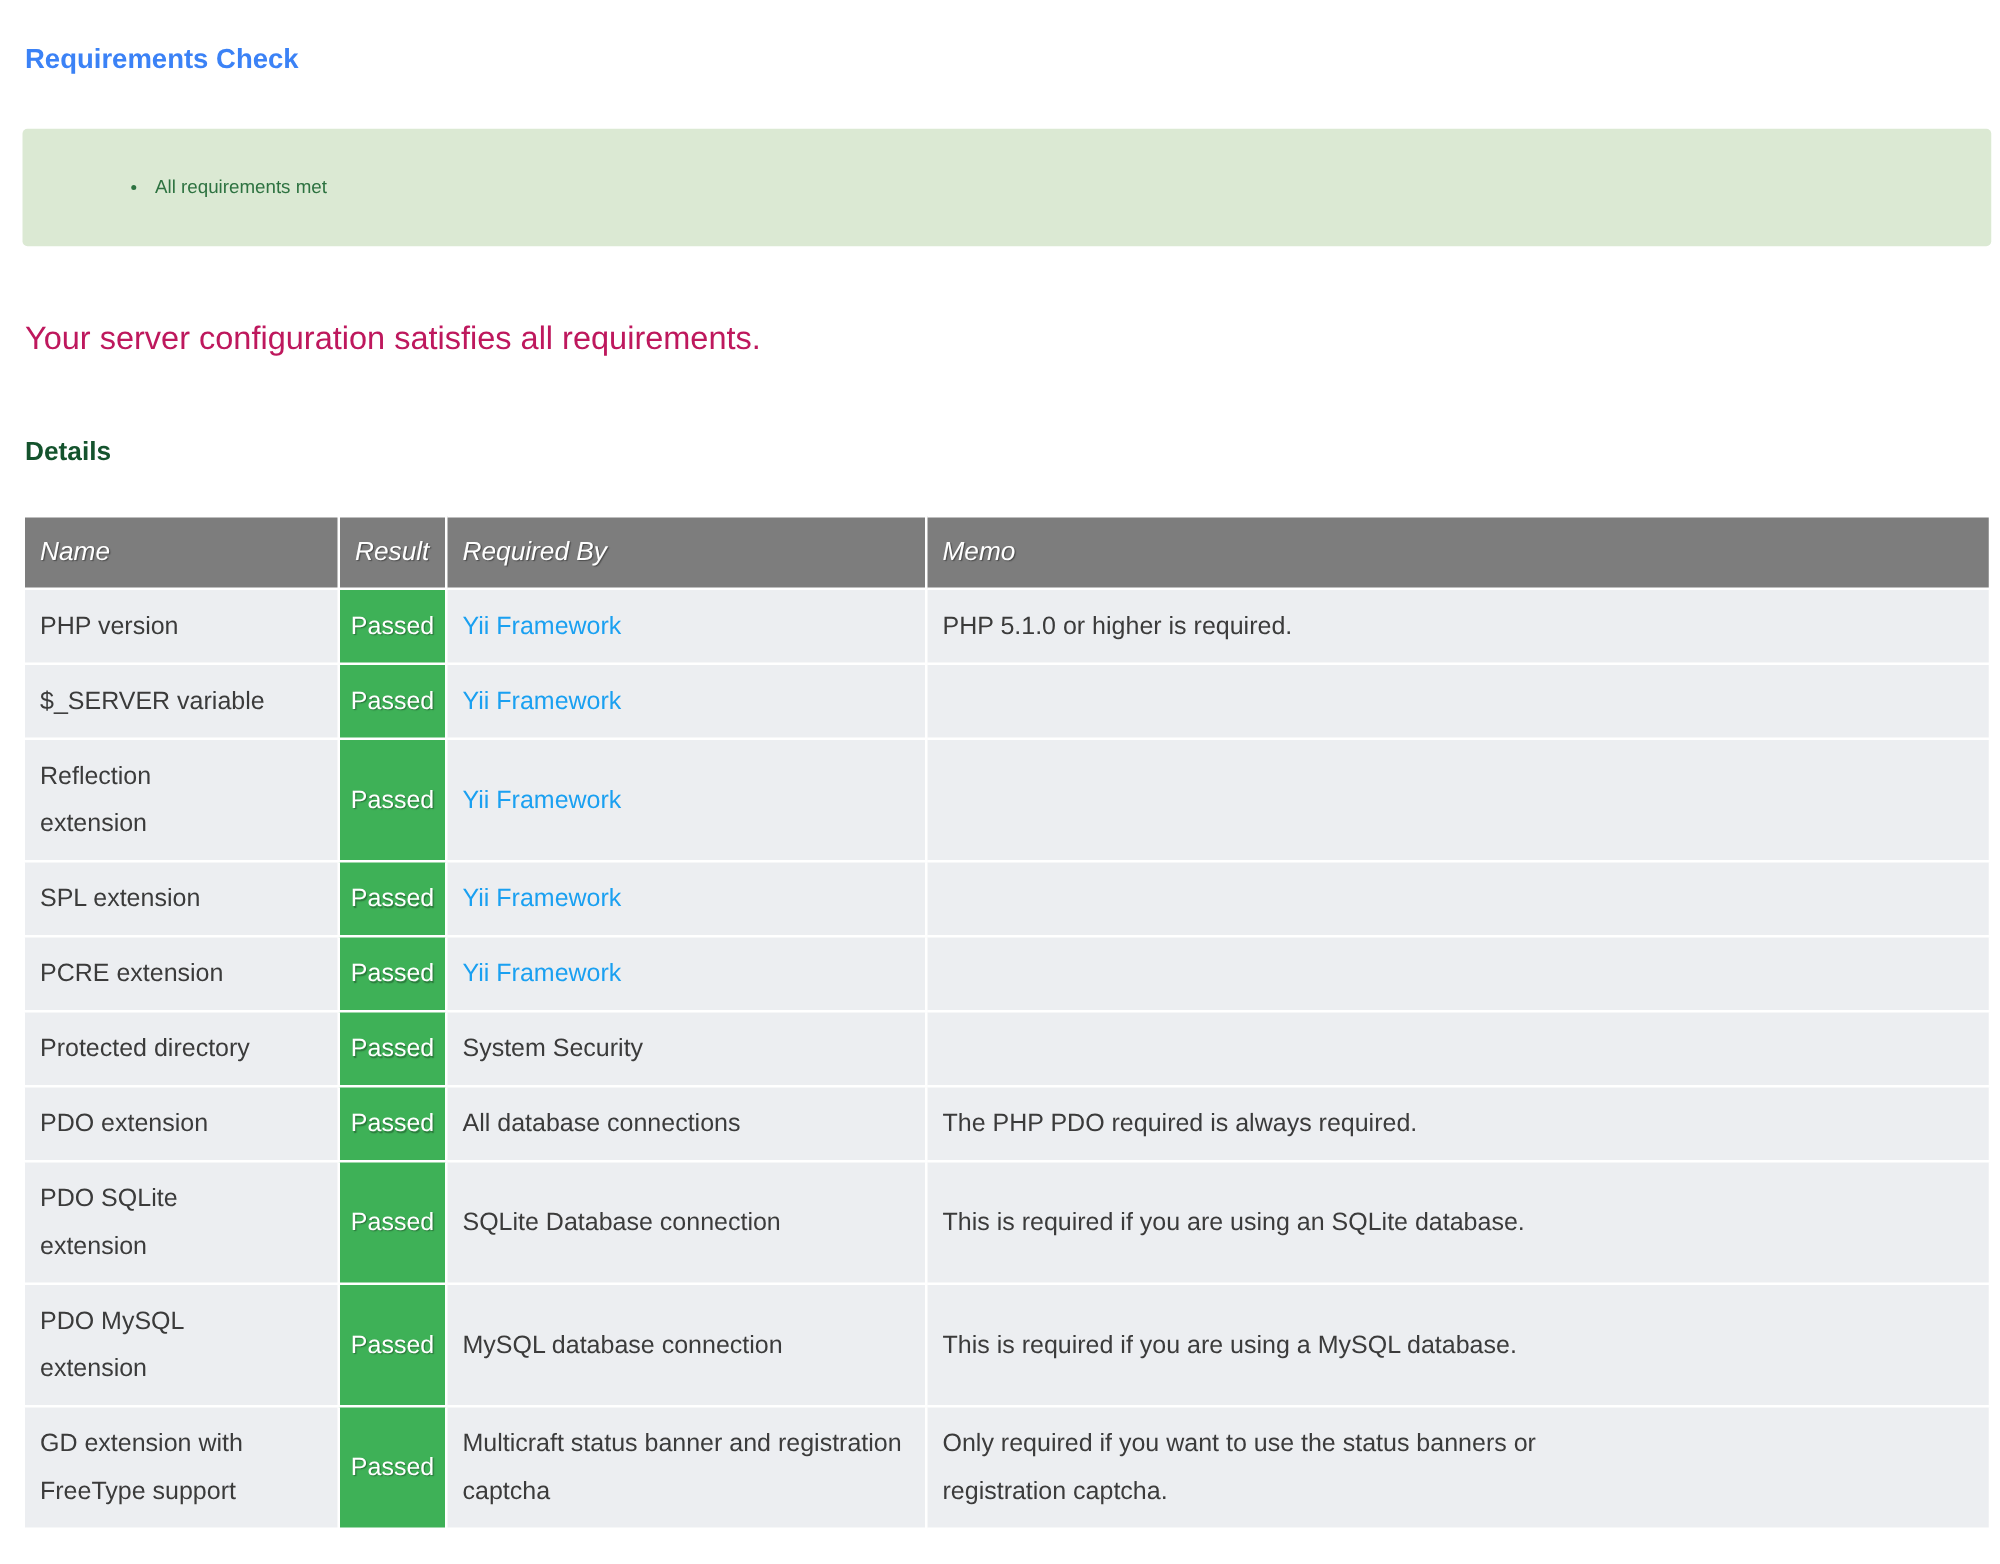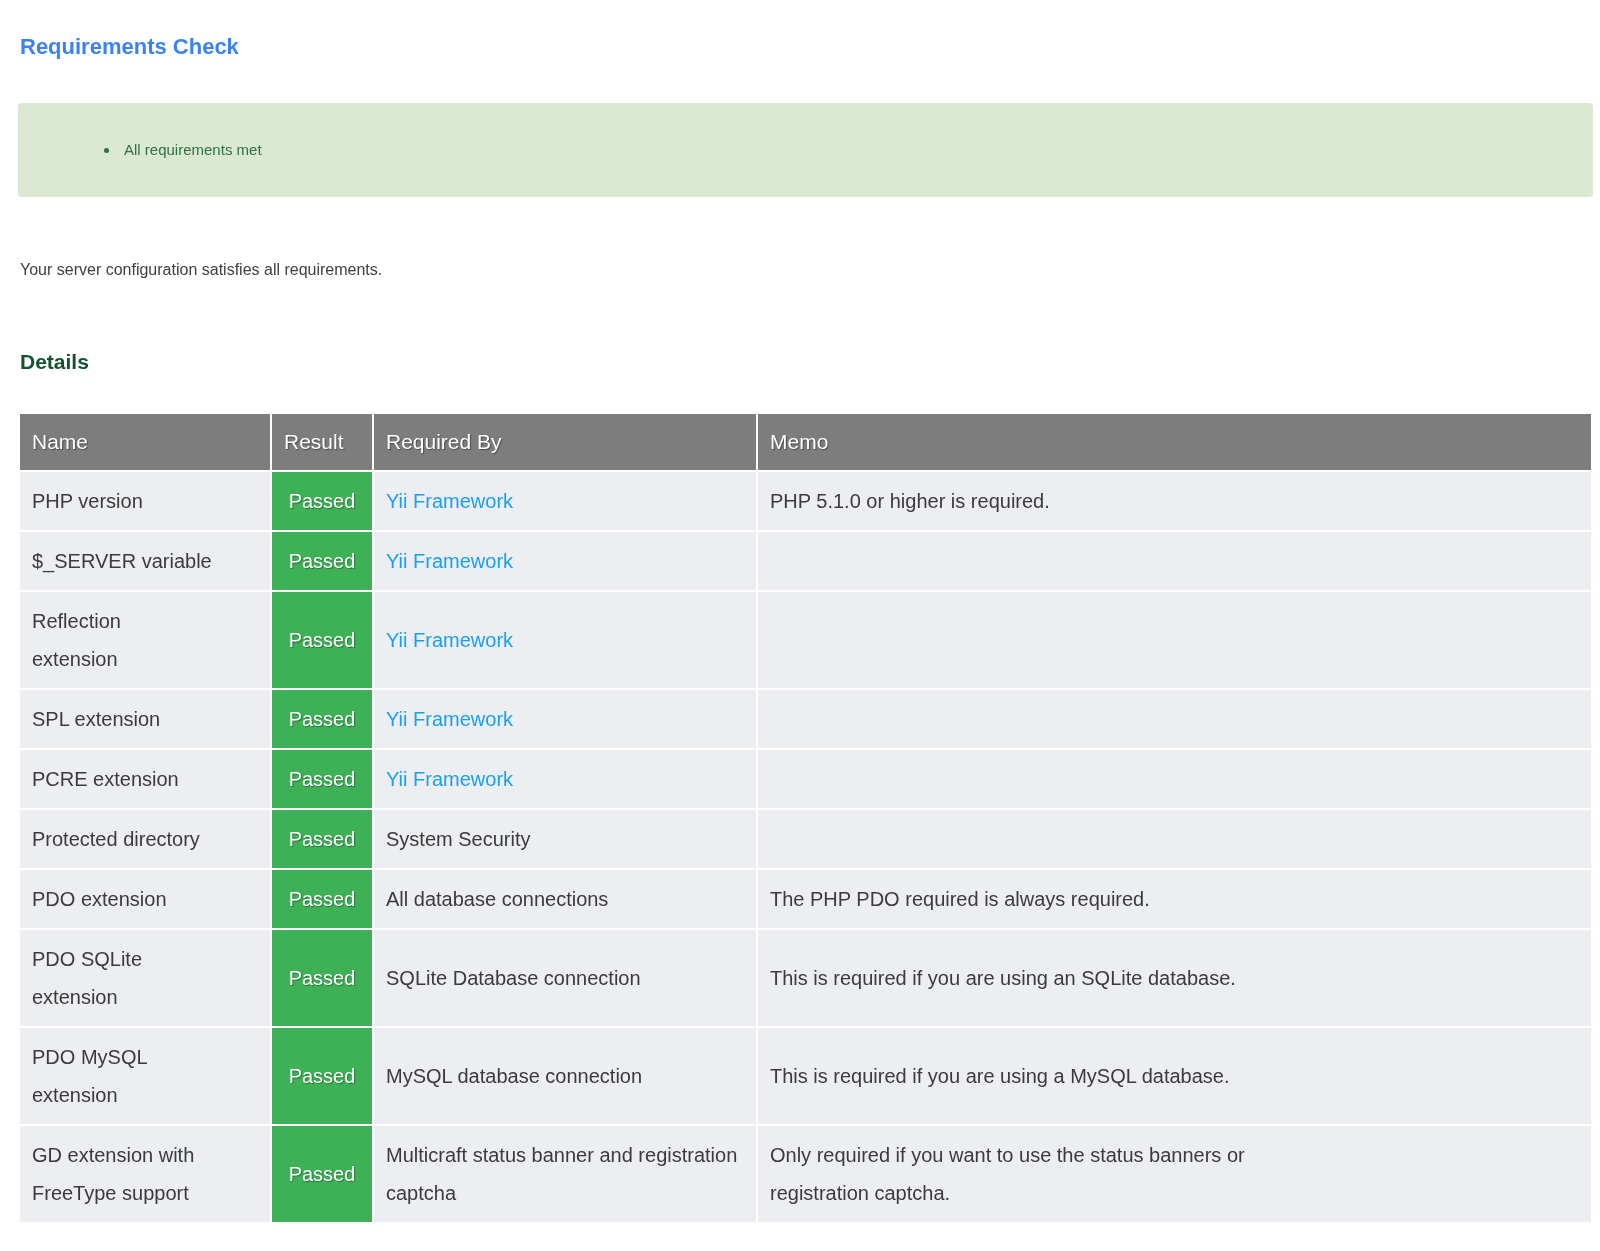--- a/index.html
+++ b/index.html
@@ -40,22 +40,22 @@
     padding-left: 4px;
   }
   .actions-row {
     margin-top: 42px;
     display: flex;
     justify-content: space-between;
     align-items: center;
     min-height: 62px;
   }
   .summary-text {
-    font-size: 16px;
-    color: #404040;
+    font-size: 26px;
+    color: #be185d;
     margin-left: 2px;
   }
   .continue-button {
     width: 477px;
     height: 62px;
     background: #05a4f5;
     color: #ffffff;
     font-family: "Liberation Sans", sans-serif;
     font-size: 21px;
     font-weight: bold;
@@ -83,31 +83,32 @@
     text-align: left;
     vertical-align: middle;
   }
   .details-table th {
     background: #7d7d7d;
     color: #ffffff;
     font-size: 21px;
     font-weight: normal;
     padding: 16px 12px;
     text-shadow: 1px 1px 1px rgba(0,0,0,0.4);
+    font-style: italic;
   }
   .details-table td {
     background: #eceef1;
     font-size: 20px;
     color: #3b3b3b;
     line-height: 38px;
     padding: 10px 12px;
     white-space: pre-line;
   }
   .col-name   { width: 252px; }
-  .col-result { width: 102px; }
+  .col-result { width: 86px; }
   .col-reqby  { width: 384px; }
   td.cell-result {
     background: #3eb157;
     color: #ffffff;
     text-align: center;
     padding: 10px 4px;
     text-shadow: 1px 1px 1px rgba(0,0,0,0.35);
     white-space: nowrap;
   }
   a.link {

